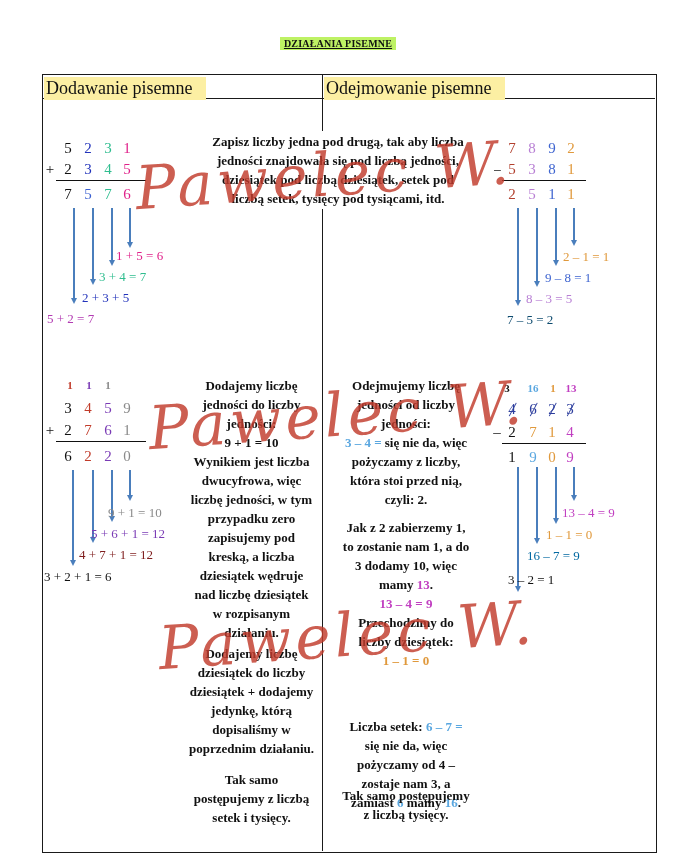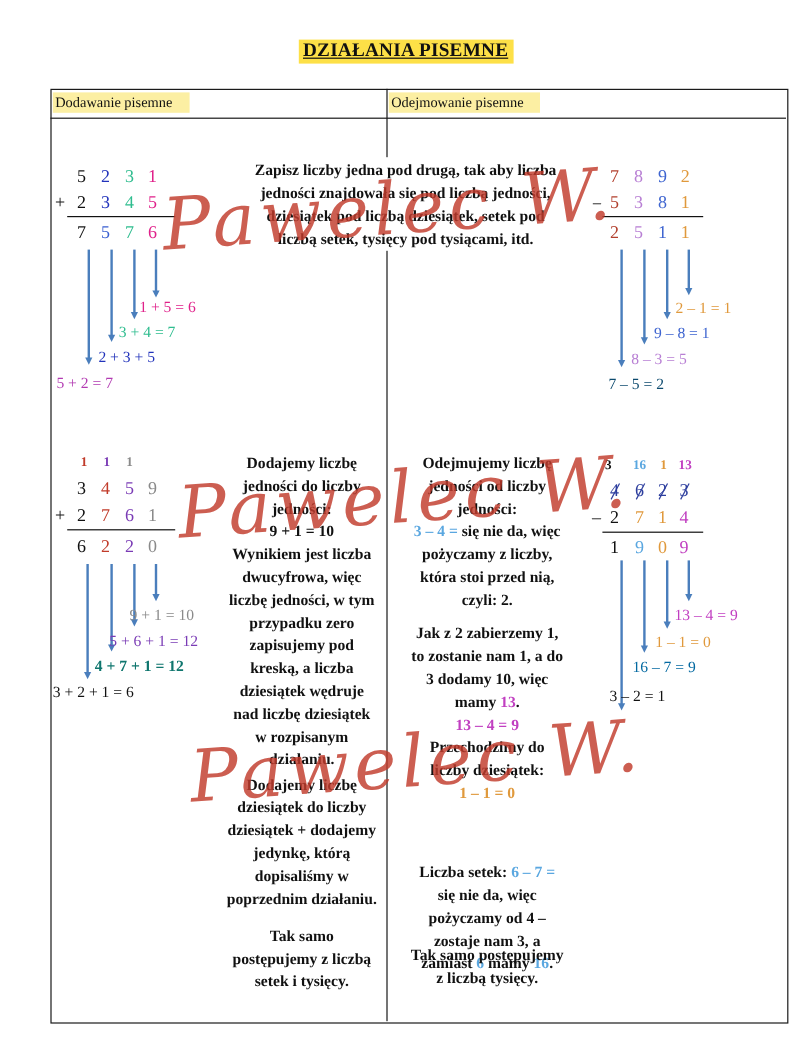--- a/index.html
+++ b/index.html
@@ -3,28 +3,28 @@
 <meta charset="utf-8">
 <style>
   html,body{margin:0;padding:0;background:#ffffff;}
   .page{
     position:relative; width:676px; height:867px; background:#ffffff;
     font-family:"Liberation Serif", serif; color:#111; overflow:hidden;
   }
   
   .title-wrap{position:absolute; left:0; right:0; top:33px; text-align:center;}
   .title{
-    display:inline-block; background:#fde047; padding:1px 4px;
-    font-size:16px; font-weight:700; text-decoration:underline; letter-spacing:.2px;
+    display:inline-block; background:#bef264; padding:1px 4px;
+    font-size:10px; font-weight:700; text-decoration:underline; letter-spacing:.2px;
   }
   
   .tframe{position:absolute; left:42px; top:74px; width:613px; height:777px; border:1.5px solid #1a1a1a;}
   .vdivider{position:absolute; left:322px; top:74px; width:0; height:777px; border-left:1.2px solid #1a1a1a; z-index:1;}
   .hheader{position:absolute; left:42px; top:98px; width:613px; height:0; border-top:1.2px solid #1a1a1a;}
-  .header-label{position:absolute; top:78px; font-size:12px; z-index:1;}
+  .header-label{position:absolute; top:78px; font-size:18px; z-index:1;}
   .header-label span{background:#fcefa3; padding:1px 14px 2px 2px;}
   
   .tblock{
     position:absolute; font-size:13px; line-height:19px; text-align:center;
     white-space:pre-line; z-index:1;font-weight:bold;
   }
   .intro{background:#ffffff; z-index:2; padding:1px 0;}
   .c-blue{color:#5aa7e0;}
   .c-magenta{color:#c13fc1;}
   .c-orange{color:#e0993c;}
@@ -193,21 +193,21 @@
         <span class="digit" style="left: 88px; top: 448px; color: rgb(193, 59, 42);">2</span>
         <span class="digit" style="left: 108px; top: 448px; color: rgb(122, 59, 181);">2</span>
         <span class="digit" style="left: 127px; top: 448px; color: rgb(138, 138, 138);">0</span>
         <div class="sumline" style="left: 56px; top: 441px; width: 90px;"></div>
         <div class="arrow" style="left: 72px; top: 470px; height: 93px;"></div>
         <div class="arrow" style="left: 92px; top: 470px; height: 70px;"></div>
         <div class="arrow" style="left: 111px; top: 470px; height: 49px;"></div>
         <div class="arrow" style="left: 129px; top: 470px; height: 28px;"></div>
         <span class="equation" style="left: 108px; top: 505px; color: rgb(138, 138, 138);">9 + 1 = 10</span>
         <span class="equation" style="left: 91px; top: 526px; color: rgb(122, 59, 181);">5 + 6 + 1 = 12</span>
-        <span class="equation" style="left: 79px; top: 547px; color: #0f766e; font-weight: 700;">4 + 7 + 1 = 12</span>
+        <span class="equation" style="left: 79px; top: 547px; color: #7f1d1d; font-weight: 400;">4 + 7 + 1 = 12</span>
         <span class="equation" style="left: 44px; top: 569px; color: rgb(17, 17, 17);">3 + 2 + 1 = 6</span>
       </div>
       <div>
         <span class="digit" style="left: 497px; top: 424px; color: rgb(17, 17, 17);">–</span>
         <span class="small-digit" style="left: 507px; top: 382px; color: rgb(17, 17, 17);">3</span>
         <span class="small-digit" style="left: 533px; top: 382px; color: rgb(90, 167, 224);">16</span>
         <span class="small-digit" style="left: 553px; top: 382px; color: rgb(224, 153, 60);">1</span>
         <span class="small-digit" style="left: 571px; top: 382px; color: rgb(193, 63, 193);">13</span>
         <span class="digit crossed" style="left: 512px; top: 401px; color: rgb(46, 63, 158);">4</span>
         <span class="digit crossed" style="left: 533px; top: 401px; color: rgb(46, 63, 158);">6</span>

